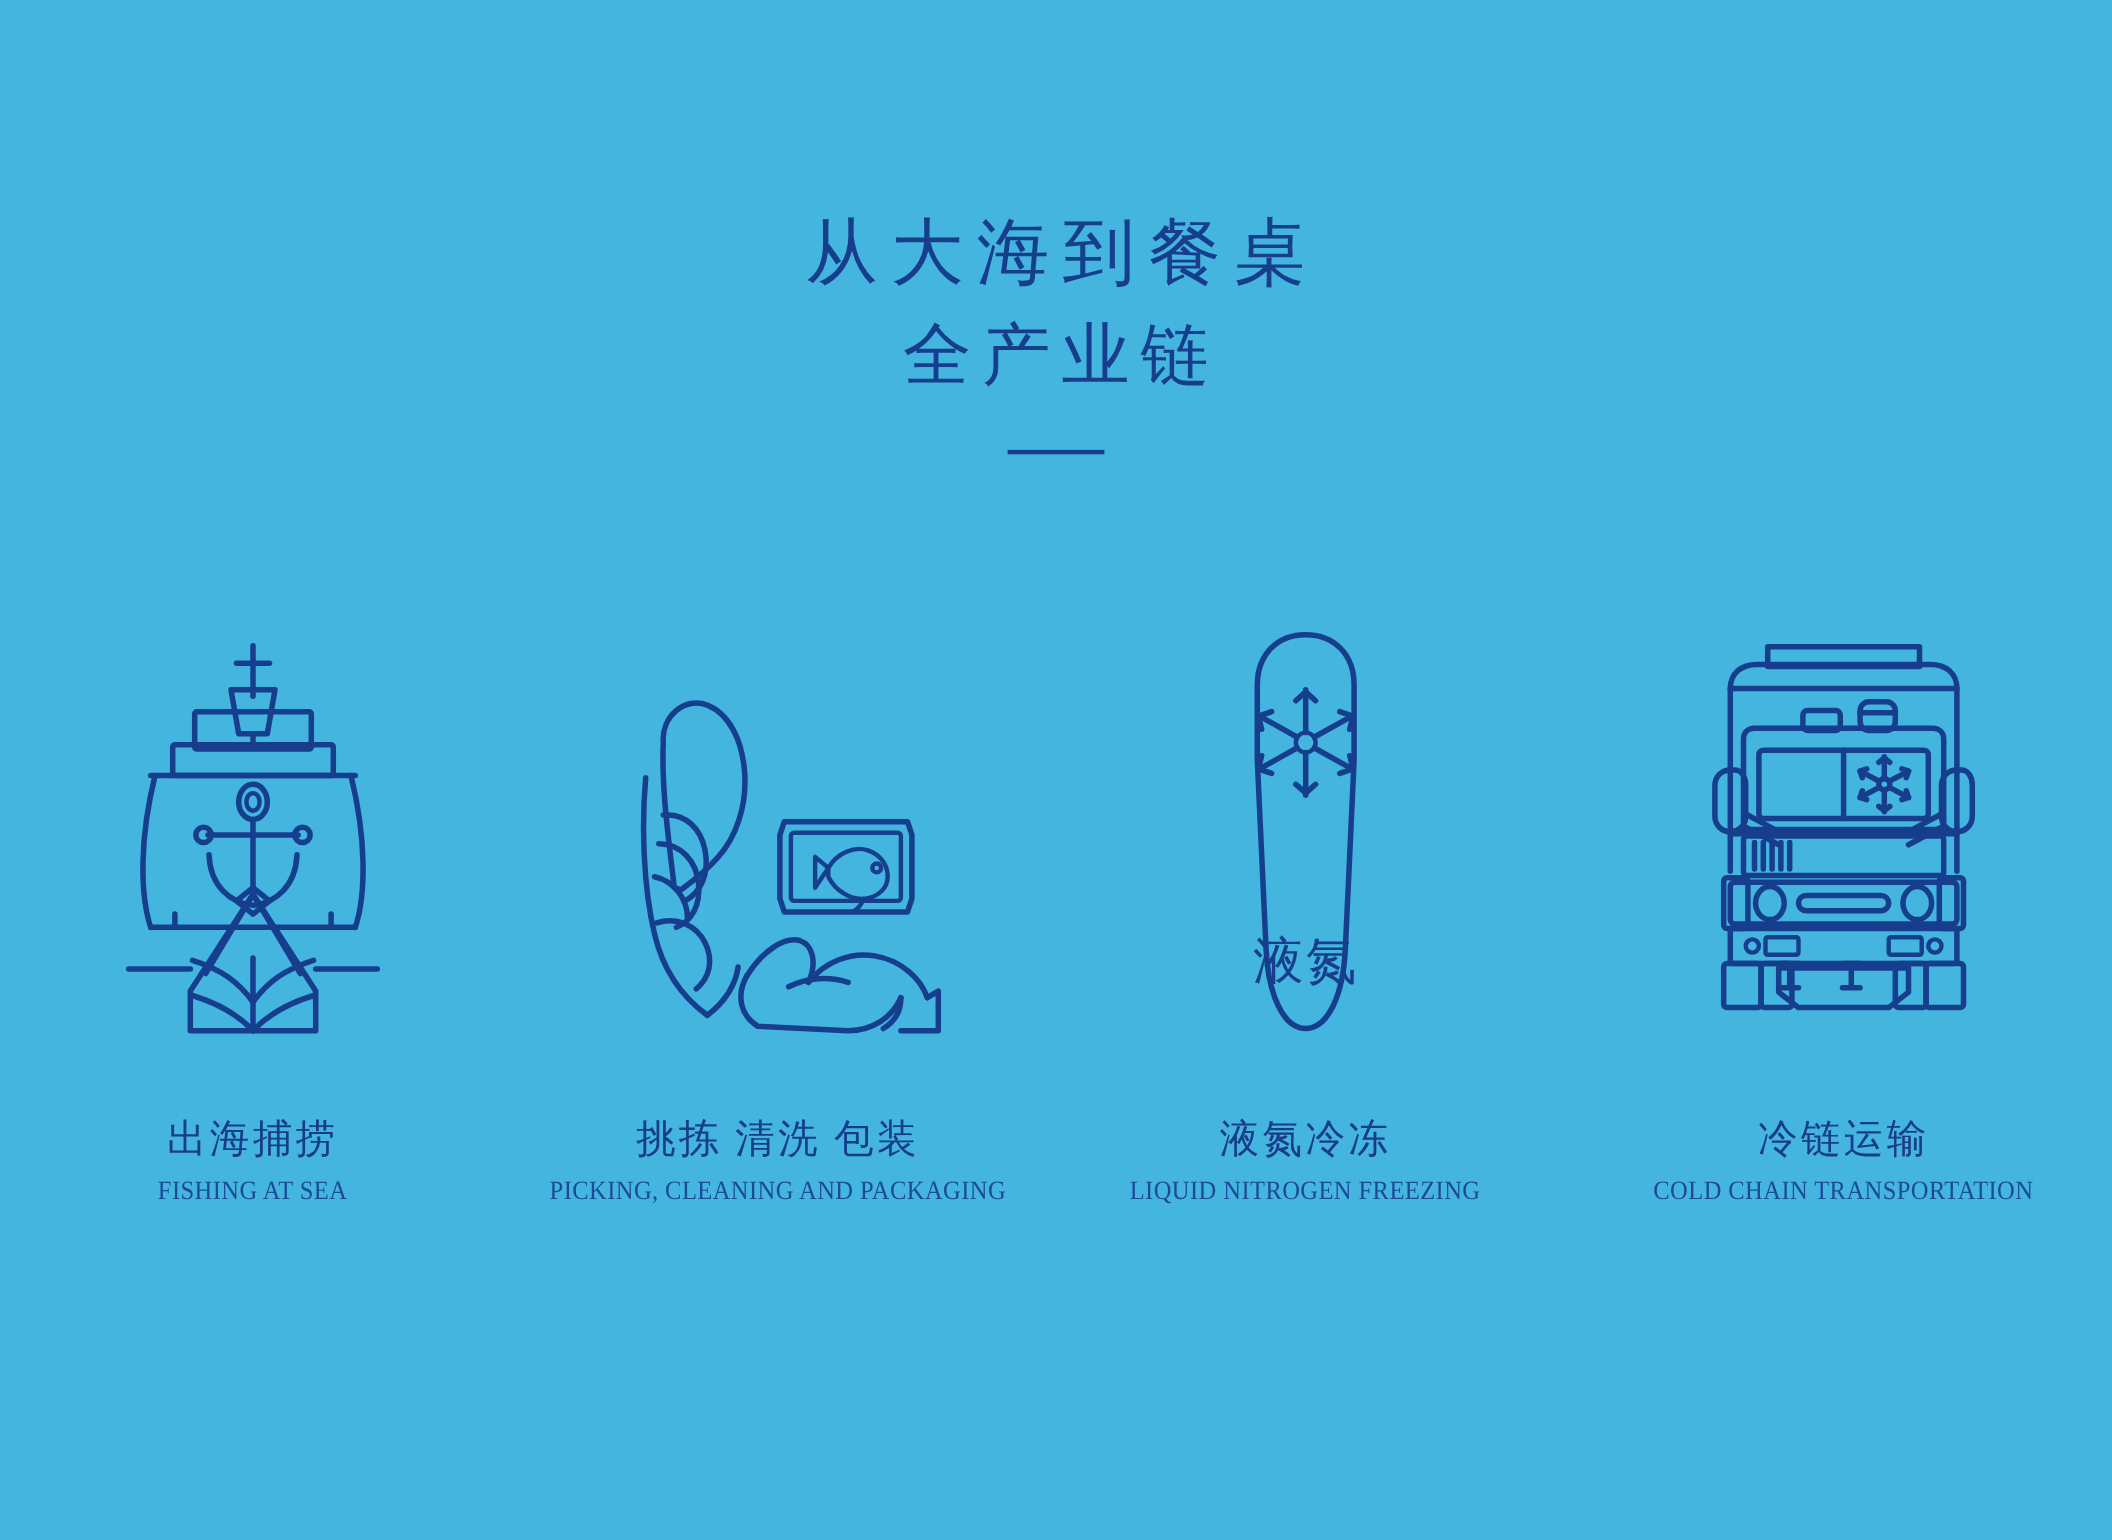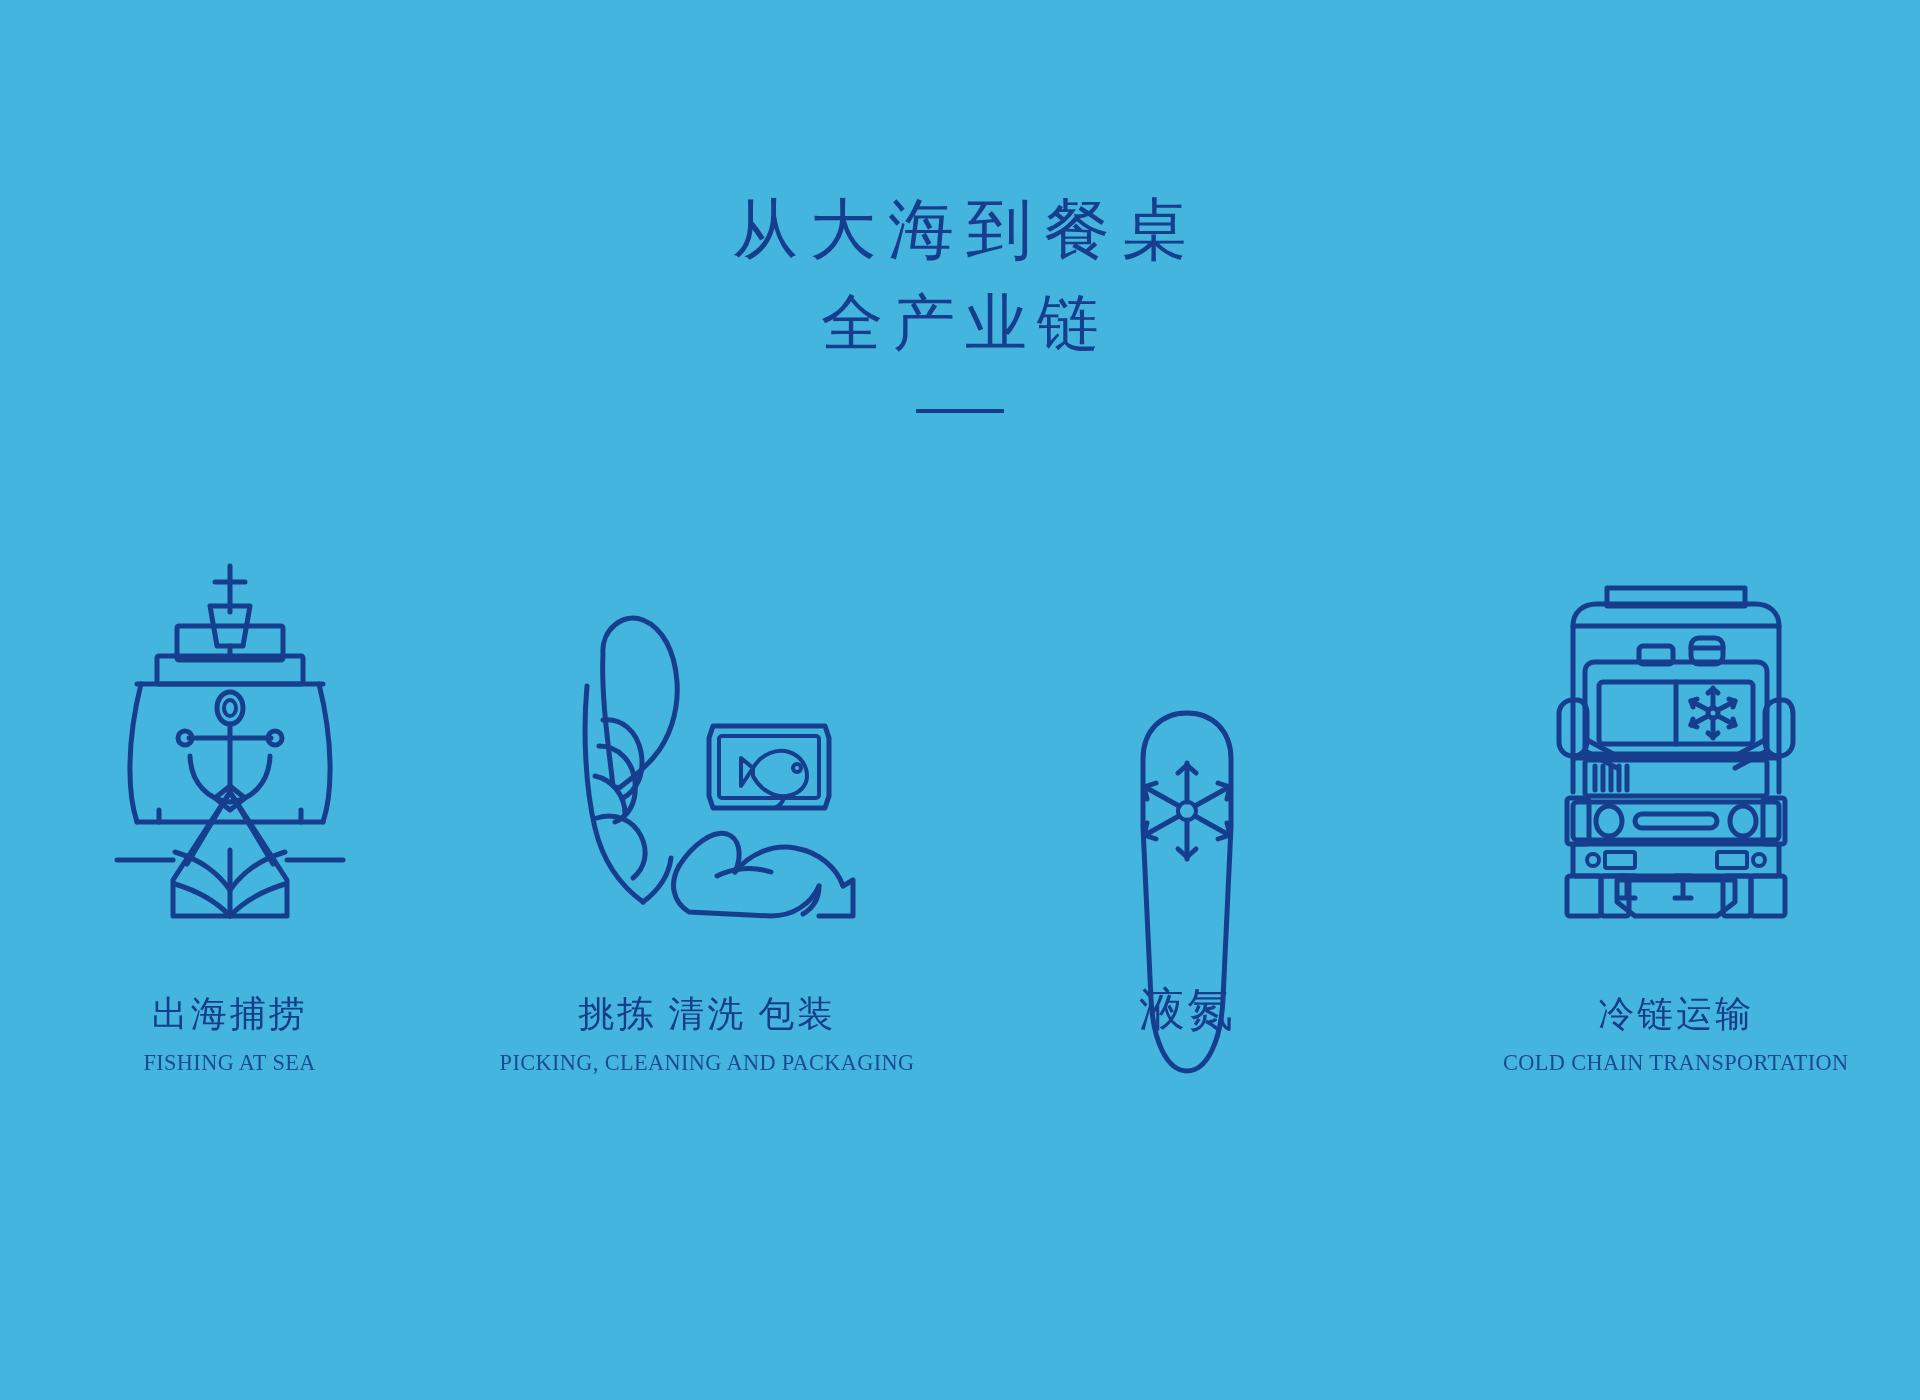--- a/index.html
+++ b/index.html
@@ -106,21 +106,21 @@
     letter-spacing: 0.4px;
     line-height: 1.15;
     white-space: nowrap;
     transform: scaleX(0.93);
   }
 
   
   .step.s1 { margin-left: -14px; }
   .step.s2 { margin-left: 6px; }
   .step.s3 { margin-left: 8px; }
-  .step.s4 { margin-left: 18px; }
+  .step.s4 { margin-left: 18px; gap: 21px; }
 </style>
 </head>
 <body style="background: rgb(68, 181, 222);">
 
 <div id="page" style="--bg: #44b5de;">
 
   <div class="header">
     <div class="title-line line2">从大海到餐桌</div>
     <div class="title-line line1">全产业链</div>
     <div class="title-rule"></div>
@@ -239,20 +239,24 @@
               <path d="M40 92 L37 80 L49 76"></path>
               <path d="M111 132 L123 128 L120 116"></path>
               <path d="M40 116 L37 128 L49 132"></path>
               <path d="M111 76 L123 80 L120 92"></path>
             </g>
           </g>
 
           <text class="glyph" x="80" y="318" font-size="46" text-anchor="middle" letter-spacing="2">液氮</text>
         </svg>
       </div>
+      <div class="step-labels">
+        <div class="label-cn">液氮冷冻</div>
+        <div class="label-en">LIQUID NITROGEN FREEZING</div>
+      </div>
     </div>
 
     <div class="step s4">
       <div class="step-art">
         <svg width="250" height="340" viewBox="0 0 250 340" aria-hidden="true">
 
           <path d="M56 8 L194 8 L194 26 L56 26 Z"></path>
 
           <path d="M22 46 C22 32 32 24 46 24 L204 24 C218 24 228 32 228 46
                    L228 178 L22 178 Z"></path>

